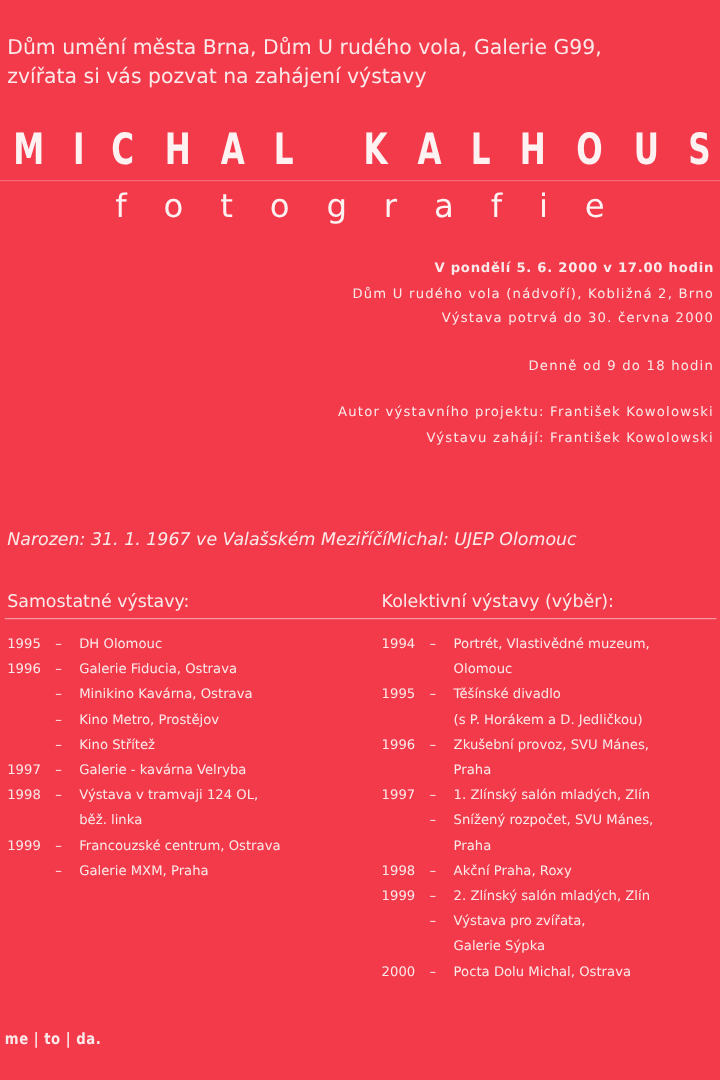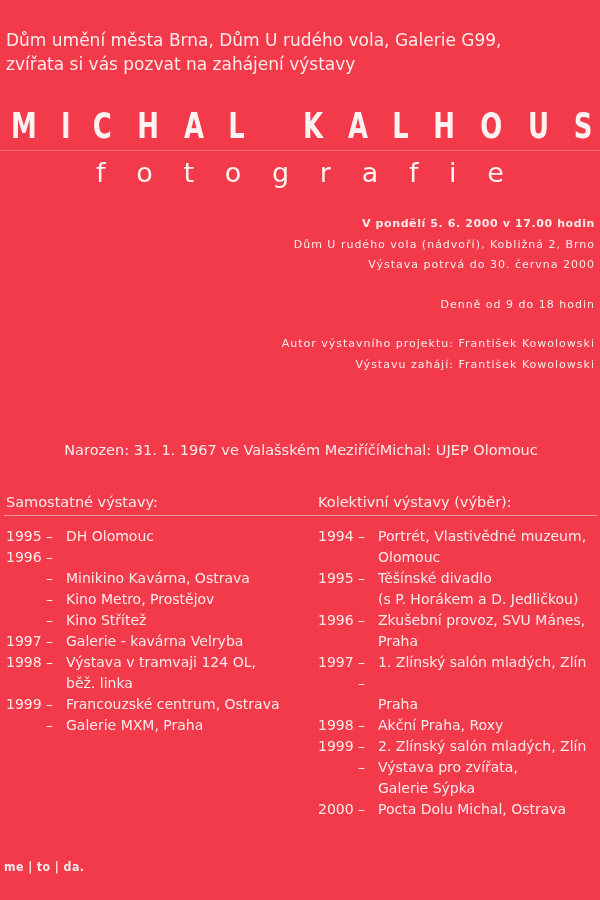--- a/index.html
+++ b/index.html
@@ -6,25 +6,25 @@
   body{width:600px;height:900px;background:#f23a4a;color:#fbe9ea;font-family:"DejaVu Sans",sans-serif;position:relative;overflow:hidden;}
   .abs{position:absolute;}
   .intro{left:6px;top:28px;font-size:17px;line-height:24px;}
   .title{left:6px;top:104px;width:590px;font-family:"DejaVu Sans",sans-serif;font-weight:bold;font-size:36px;line-height:44px;color:#fdf1f1;display:flex;justify-content:space-between;}
   .title span{display:inline-block;transform:scaleX(0.72);transform-origin:center;}
   .rule1{left:0;top:150px;width:600px;height:1px;background:#f86a76;}
   .subtitle{left:96px;top:153px;width:408px;font-size:27px;line-height:40px;display:flex;justify-content:space-between;color:#fdf1f1;}
   .event{right:5px;top:214px;text-align:right;font-size:11px;line-height:20.5px;letter-spacing:1px;}
   .event .bold{font-weight:bold;letter-spacing:0.6px;}
   .event .gap{height:19px;}
-  .bio{left:6px;top:440px;width:590px;font-size:14.5px;line-height:20px;display:flex;justify-content:center;}
+  .bio{left:6px;top:440px;width:590px;font-size:14.5px;line-height:20px;display:flex;justify-content:flex-start;font-style:italic;}
   .heads{left:6px;top:492px;width:590px;font-size:14.5px;line-height:20px;}
   .heads .r{position:absolute;left:312px;top:0;}
   .rule2{left:4px;top:515px;width:593px;height:1px;background:#f99aa2;}
-  .list{font-size:14px;line-height:21px;}
+  .list{font-size:11px;line-height:21px;}
   .row{display:flex;white-space:nowrap;}
   .yr{width:40px;flex:none;}
   .dash{width:20px;flex:none;text-align:left;}
   .lft{left:6px;top:526px;}
   .rgt{left:318px;top:526px;}
   .logo{left:4px;top:859px;font-size:13px;font-weight:bold;letter-spacing:0.5px;color:#fbe9ea;transform:scaleX(0.85);transform-origin:left;}
 </style>
 </head>
 <body>
 
@@ -88,20 +88,21 @@
 
 <div class="abs list lft" id="solo-list">
     <div class="row">
       <span class="yr">1995</span>
       <span class="dash">–</span>
       <span>DH Olomouc</span>
     </div>
     <div class="row">
       <span class="yr">1996</span>
       <span class="dash">–</span>
+      <span>Galerie Fiducia, Ostrava</span>
     </div>
     <div class="row">
       <span class="yr"></span>
       <span class="dash">–</span>
       <span>Minikino Kavárna, Ostrava</span>
     </div>
     <div class="row">
       <span class="yr"></span>
       <span class="dash">–</span>
       <span>Kino Metro, Prostějov</span>
@@ -169,20 +170,21 @@
       <span>Praha</span>
     </div>
     <div class="row">
       <span class="yr">1997</span>
       <span class="dash">–</span>
       <span>1. Zlínský salón mladých, Zlín</span>
     </div>
     <div class="row">
       <span class="yr"></span>
       <span class="dash">–</span>
+      <span>Snížený rozpočet, SVU Mánes,</span>
     </div>
     <div class="row">
       <span class="yr"></span>
       <span class="dash"></span>
       <span>Praha</span>
     </div>
     <div class="row">
       <span class="yr">1998</span>
       <span class="dash">–</span>
       <span>Akční Praha, Roxy</span>

